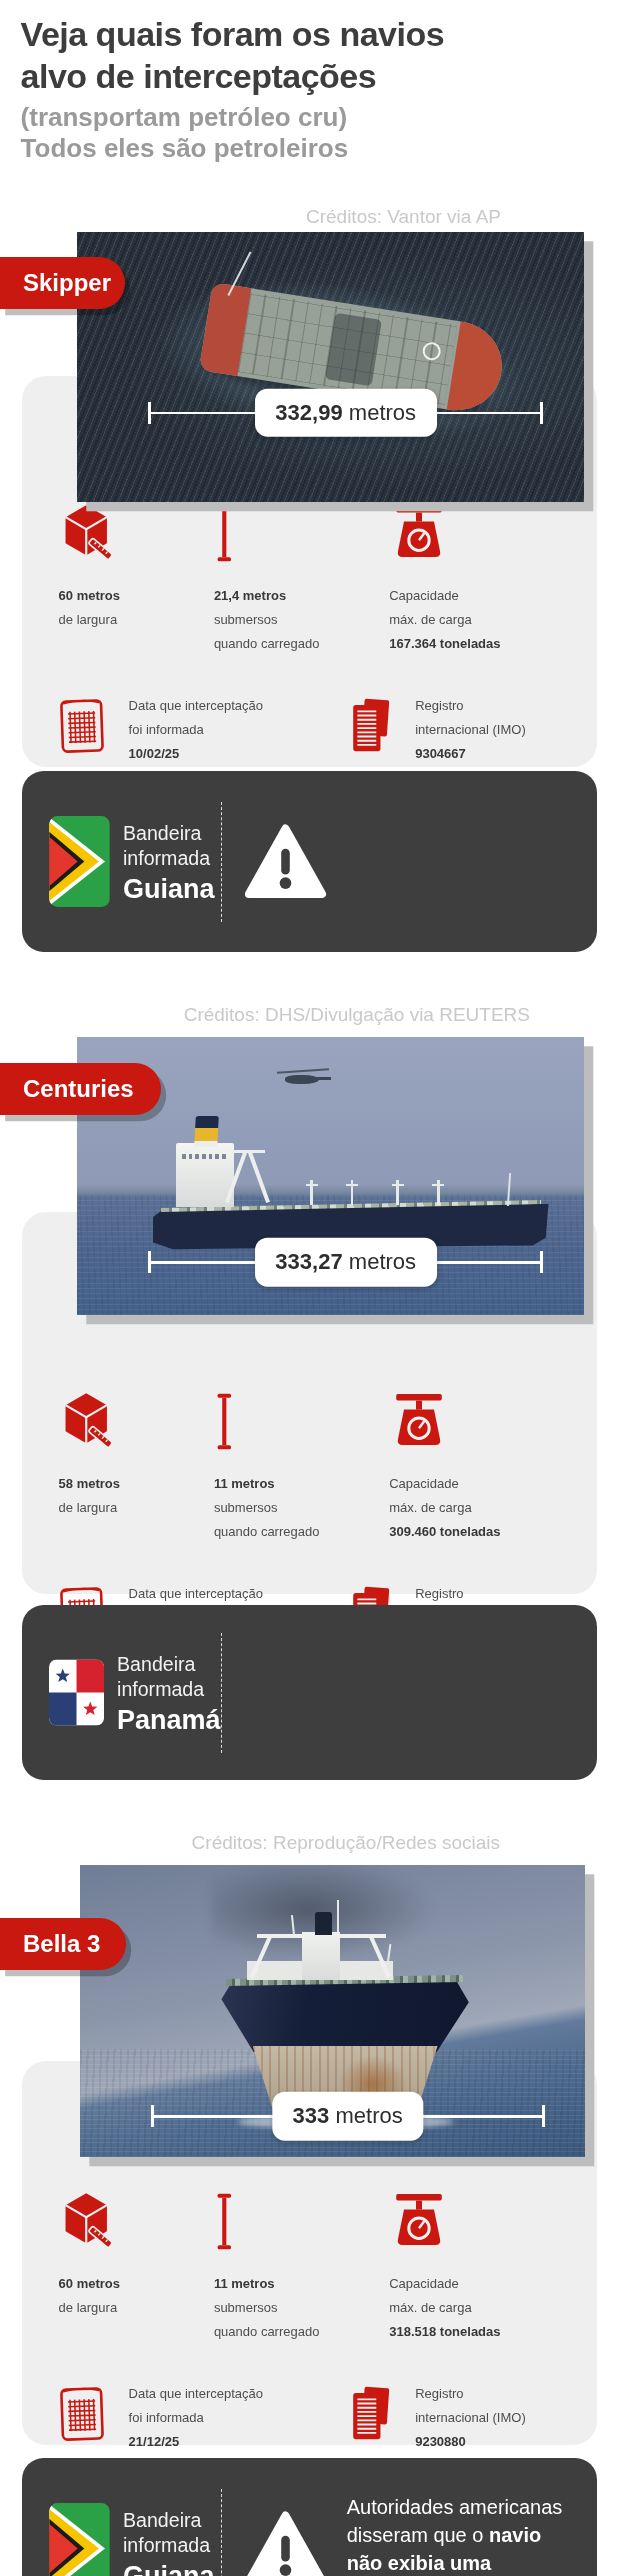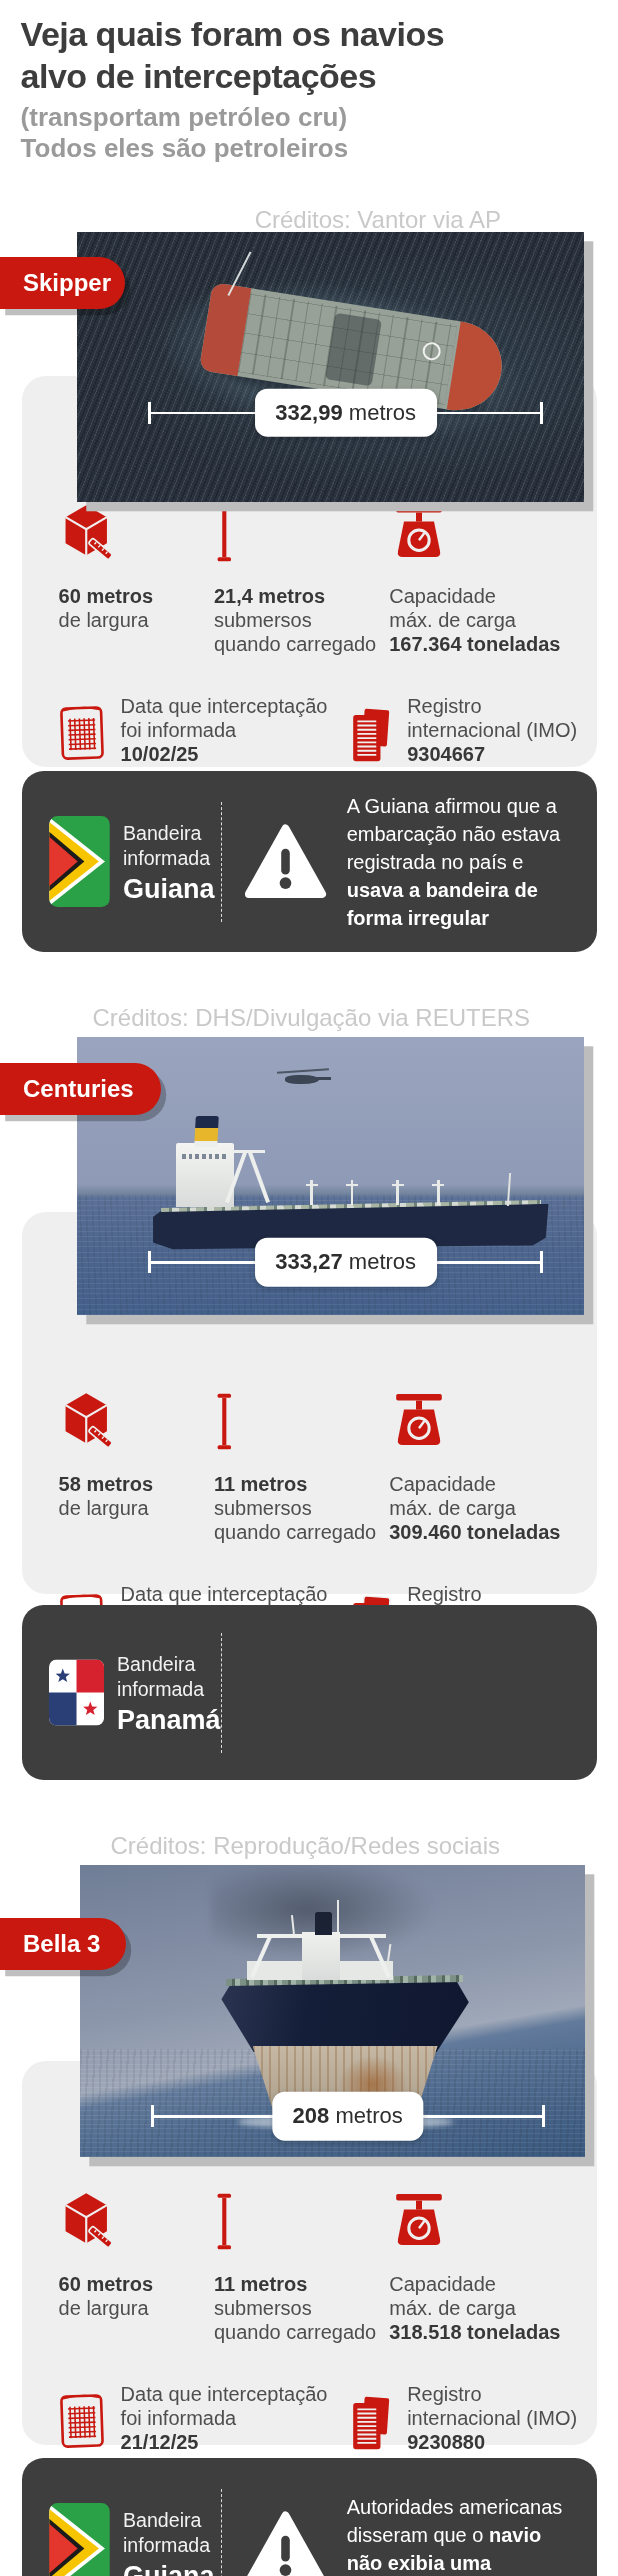--- a/index.html
+++ b/index.html
@@ -15,21 +15,21 @@
   *{margin:0;padding:0;box-sizing:border-box}
   html,body{background:#fff}
   body{font-family:"Liberation Sans",sans-serif;}
   .page{position:relative;width:618px;height:2740px;margin:0 auto;background:#fff;overflow:hidden}
 
   
   .title{position:absolute;left:20.6px;top:13px;font-size:34px;line-height:42px;font-weight:bold;color:var(--ink);letter-spacing:-0.5px}
   .subtitle{position:absolute;left:20.6px;top:102px;font-size:26px;line-height:31px;font-weight:bold;color:var(--gray)}
 
   
-  .credits{position:absolute;font-size:24px;color:var(--credits);white-space:nowrap;z-index:3}
+  .credits{position:absolute;font-size:19px;color:var(--credits);white-space:nowrap;z-index:3}
   .c1{top:206px;right:117px}
   .c2{top:1004px;right:88px}
   .c3{top:1832px;right:118px}
 
   
   .photo{position:absolute;overflow:hidden;box-shadow:9.3px 9.3px 0 #bdbdbd;z-index:2}
   .p1{left:77px;top:232px;width:507px;height:270px;background:#27303b}
   .p2{left:77px;top:1037px;width:507px;height:278px;
       background:linear-gradient(#9aa4be 0%,#8e9ab6 53%,#76879f 56%,#5a7096 58%,#50678f 72%,#43608a 100%)}
   .p3{left:80px;top:1865px;width:505px;height:292px;
@@ -139,25 +139,25 @@
   .card-inner{position:absolute;left:0;right:0;display:flex;flex-direction:column}
   .k1 .card-inner{top:127px}
   .k2 .card-inner{top:179px}
   .k3 .card-inner{top:130px}
   .statrow1{display:flex;padding:0 37px}
   .scol{display:flex;flex-direction:column}
   .scol.w1{width:31%}
   .scol.w2{width:35%}
   .scol.w3{width:34%}
   .iconbox{height:69px;display:flex;align-items:flex-start;color:var(--red)}
-  .stxt{margin-top:12.4px;font-size:20px;line-height:24px;color:#4e4e4e}
+  .stxt{margin-top:12.4px;font-size:13px;line-height:24px;color:#4e4e4e}
   .stxt div{white-space:nowrap}
   .stxt b{color:#383838}
   .statrow2{display:flex;padding:0 37px;margin-top:32px}
-  .r2col{display:flex;gap:15px;align-items:flex-end}
+  .r2col{display:flex;gap:23px;align-items:center}
   .r2col.a{width:58%}
   .r2col.b{width:42%}
   .r2icon{color:var(--red);flex:0 0 auto}
 
   
   .dark{position:absolute;left:21.6px;width:575px;background:var(--dark);border-radius:21.6px;z-index:1;
     display:flex;align-items:center;padding:0 27px;color:#fff}
   .d1{top:771px;height:181px}
   .d2{top:1605px;height:175px}
   .d3{top:2458px;height:181px}
@@ -351,23 +351,20 @@
         <div>Bandeira</div>
         <div>informada</div>
         <div class="country">Guiana</div>
       </div>
     </div>
     <i class="divider"></i>
     <div class="warnblock">
       <svg width="87" height="78" viewBox="0 0 168 152">
           <use href="#sym-warn"></use>
         </svg>
-      <div class="warntext">
-        <span>A Guiana afirmou que a embarcação não estava registrada no país e </span><b>usava a bandeira de forma irregular</b>
-      </div>
     </div>
   </div>
 
   <div class="credits c2">Créditos: DHS/Divulgação via REUTERS</div>
 
   <div class="card k2">
     <div class="card-inner">
       <div class="statrow1">
         <div class="scol w1">
           <div class="iconbox">
@@ -546,21 +543,21 @@
     <i class="art beam3a"></i>
     <i class="art beam3b"></i>
     <i class="art beam3c"></i>
     <i class="art funnel3"></i>
     <i class="art mast3 m1"></i>
     <i class="art mast3 m2"></i>
     <i class="art mast3 m3"></i>
     <div class="measure">
       <i class="m-line"></i>
       <div class="m-label">
-        <b>208</b><span>metros</span>
+        <b>333</b><span>metros</span>
       </div>
     </div>
   </div>
   <div class="badge b3">Bella 3</div>
 
   <div class="dark d3">
     <div class="flagblock">
       <svg width="61" height="91" viewBox="0 0 118 177">
           <use href="#sym-flag-guyana"></use>
         </svg>

